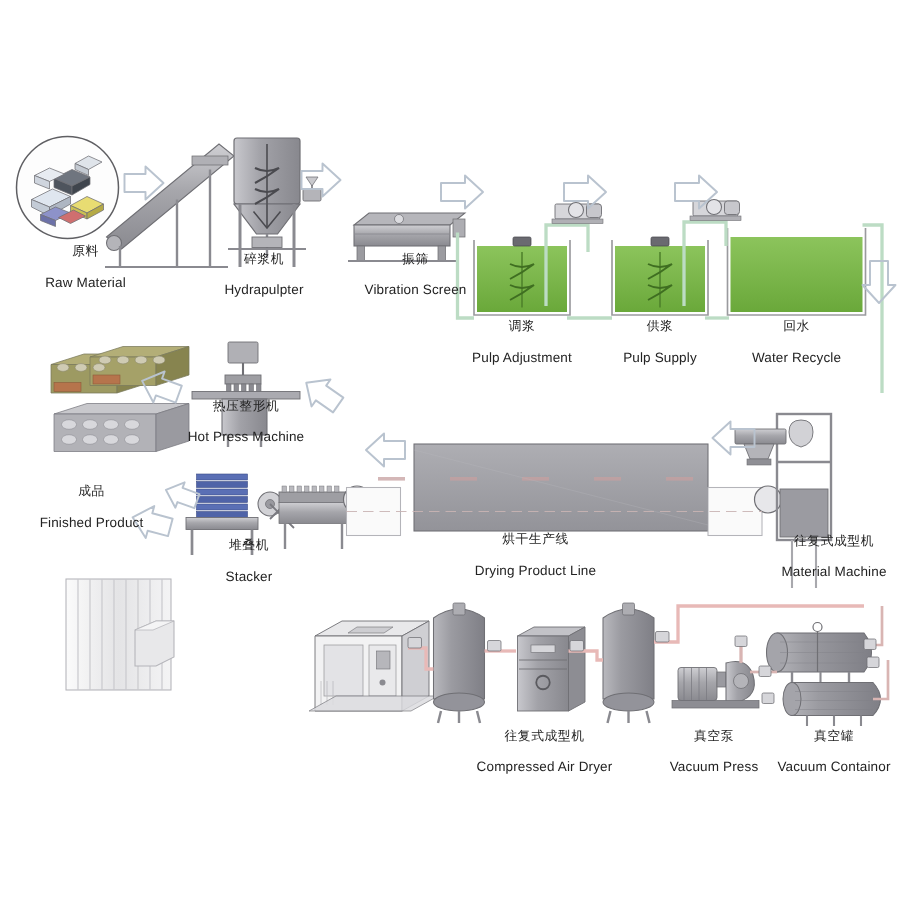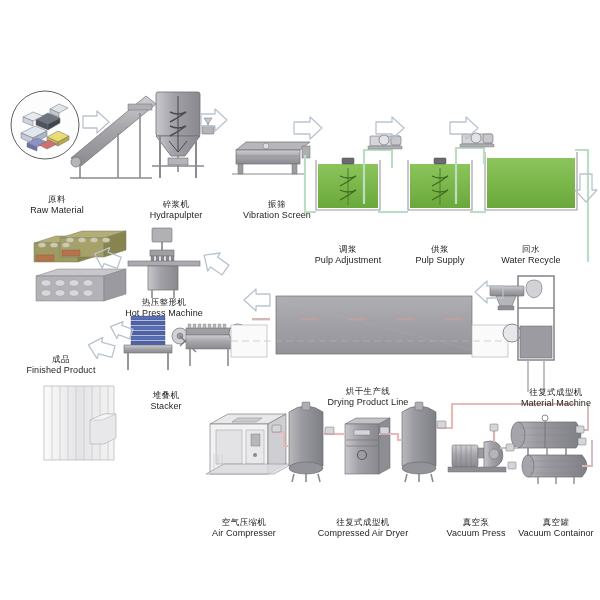--- a/index.html
+++ b/index.html
@@ -7,22 +7,22 @@
   body{
     width:600px;height:600px;overflow:hidden;
     background:#ffffff;
     font-family:"Liberation Sans","DejaVu Sans",sans-serif;
     position:relative;
   }
   #stage{position:absolute;left:0;top:0;width:600px;height:600px;}
   svg.layer{position:absolute;left:0;top:0;width:600px;height:600px;}
 
   .lbl{position:absolute;text-align:center;line-height:1.12;color:#232323;}
-  .lbl .cn{display:block;font-size:8.5px;letter-spacing:.4px;margin-top:32px;}
-  .lbl .en{display:block;font-size:9px;letter-spacing:.1px;}
+  .lbl .cn{display:block;font-size:8.5px;letter-spacing:.4px;}
+  .lbl .en{display:block;font-size:9px;letter-spacing:.1px;margin-top:10px;}
 </style>
 </head>
 <body>
 
 <div id="stage">
 
   <svg class="layer" viewBox="0 0 600 600">
     <defs>
       <linearGradient id="gMetal" x1="0" y1="0" x2="0" y2="1">
         <stop offset="0" stop-color="#cfcfd3"></stop>
@@ -498,34 +498,30 @@
   <div class="lbl" style="left:9px;top:323px;width:104px;">
     <span class="cn">成品</span>
     <span class="en">Finished Product</span>
   </div>
 
   <div class="lbl" style="left:120px;top:359px;width:92px;">
     <span class="cn">堆叠机</span>
     <span class="en">Stacker</span>
   </div>
 
-  <div class="lbl" style="left:305px;top:355px;width:126px;">
+  <div class="lbl" style="left:294px;top:355px;width:126px;">
     <span class="cn">烘干生产线</span>
     <span class="en">Drying Product Line</span>
   </div>
 
   <div class="lbl" style="left:496px;top:356px;width:120px;">
     <span class="cn">往复式成型机</span>
     <span class="en">Material Machine</span>
   </div>
 
-  <div class="lbl" style="left:192px;top:486px;width:104px;">
-    <span class="cn">空气压缩机</span>
-    <span class="en">Air Compresser</span>
-  </div>
 
   <div class="lbl" style="left:302px;top:486px;width:122px;">
     <span class="cn">往复式成型机</span>
     <span class="en">Compressed Air Dryer</span>
   </div>
 
   <div class="lbl" style="left:432px;top:486px;width:88px;">
     <span class="cn">真空泵</span>
     <span class="en">Vacuum Press</span>
   </div>

